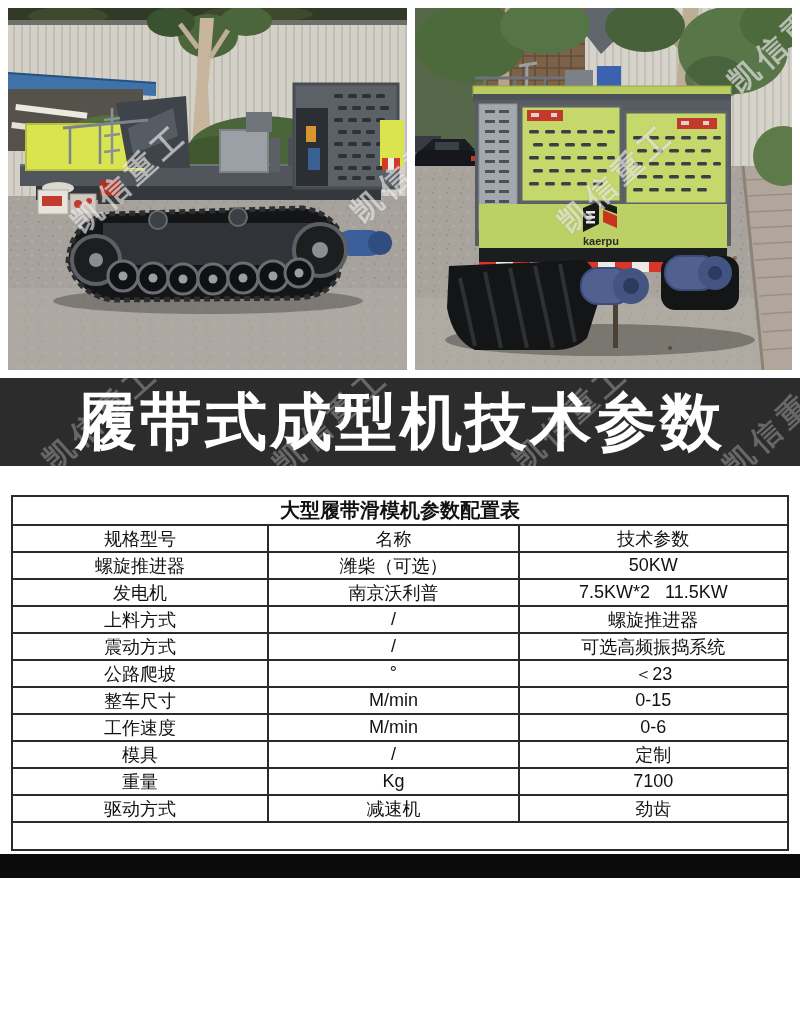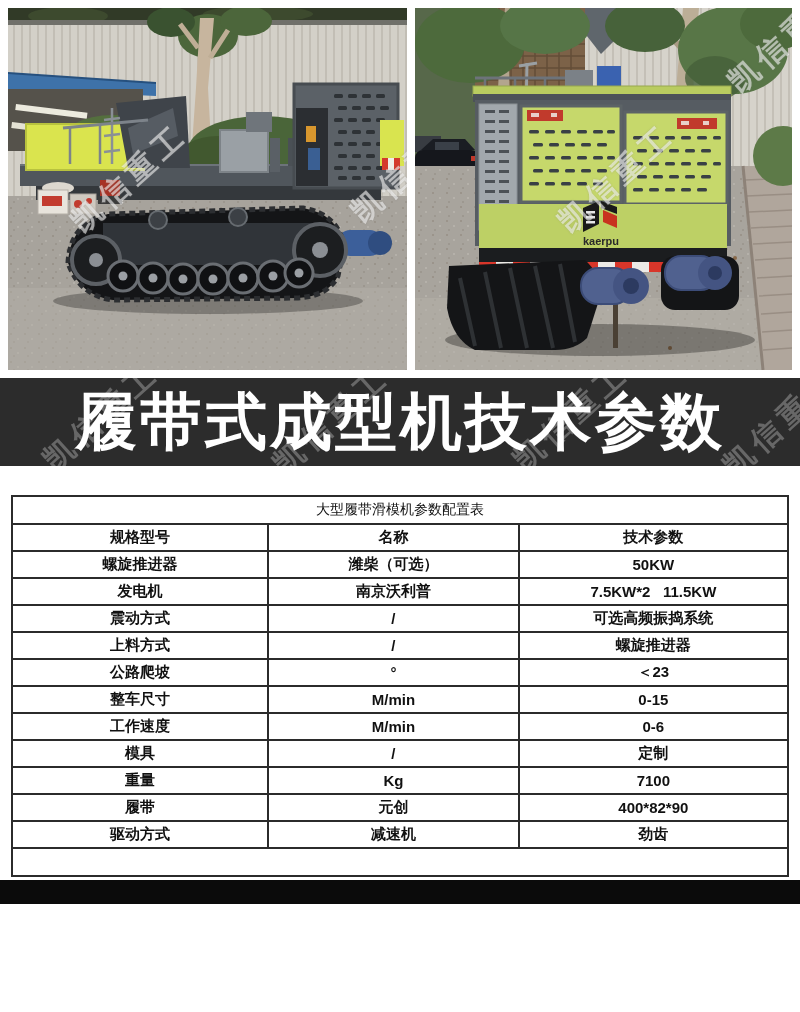--- a/index.html
+++ b/index.html
@@ -23,23 +23,23 @@
   .spacer8  { height:8px; }
   .spacer29 { height:29px; }
   .banner { position:relative; height:88px; background:#2c2c2c; overflow:hidden;
             display:flex; align-items:center; justify-content:center; }
   .banner-title { color:#ffffff; font-size:62px; font-weight:800; letter-spacing:3px;
                   position:relative; z-index:2; }
 
   
   .spec-table { width:778px; margin:0 11px; border-collapse:collapse; table-layout:fixed; }
   .spec-table td { border:2px solid #2b2b2b; height:25px; text-align:center; vertical-align:middle;
-                   font-size:15px; font-weight:700; color:#111; padding:0 2px; white-space:pre;
+                   font-size:18px; font-weight:400; color:#111; padding:0 2px; white-space:pre;
                    overflow:hidden; }
-  .spec-table td.title { font-size:14px; font-weight:400; height:26px;margin-left:18px; }
+  .spec-table td.title { font-size:20px; font-weight:700; height:26px;margin-left:18px; }
   .spec-table td.empty { height:26px; }
 
   
   .footer-bar { height:24px; background:#0b0b0b; margin-top:3px; }
 </style>
 </head>
 <body>
 
 <div class="page">
 
@@ -427,30 +427,30 @@
           <td>螺旋推进器</td>
           <td>潍柴（可选）</td>
           <td>50KW</td>
         </tr>
       <tr>
           <td>发电机</td>
           <td>南京沃利普</td>
           <td>7.5KW*2   11.5KW</td>
         </tr>
       <tr>
+          <td>上料方式</td>
+          <td>/</td>
+          <td>螺旋推进器</td>
+        </tr>
+      <tr>
           <td>震动方式</td>
           <td>/</td>
           <td>可选高频振捣系统</td>
         </tr>
       <tr>
-          <td>上料方式</td>
-          <td>/</td>
-          <td>螺旋推进器</td>
-        </tr>
-      <tr>
           <td>公路爬坡</td>
           <td>°</td>
           <td>＜23</td>
         </tr>
       <tr>
           <td>整车尺寸</td>
           <td>M/min</td>
           <td>0-15</td>
         </tr>
       <tr>
@@ -462,25 +462,20 @@
           <td>模具</td>
           <td>/</td>
           <td>定制</td>
         </tr>
       <tr>
           <td>重量</td>
           <td>Kg</td>
           <td>7100</td>
         </tr>
       <tr>
-          <td>履带</td>
-          <td>元创</td>
-          <td>400*82*90</td>
-        </tr>
-      <tr>
           <td>驱动方式</td>
           <td>减速机</td>
           <td>劲齿</td>
         </tr>
       <tr>
           <td class="empty" colspan="3"></td>
         </tr>
     </tbody>
   </table>
 

